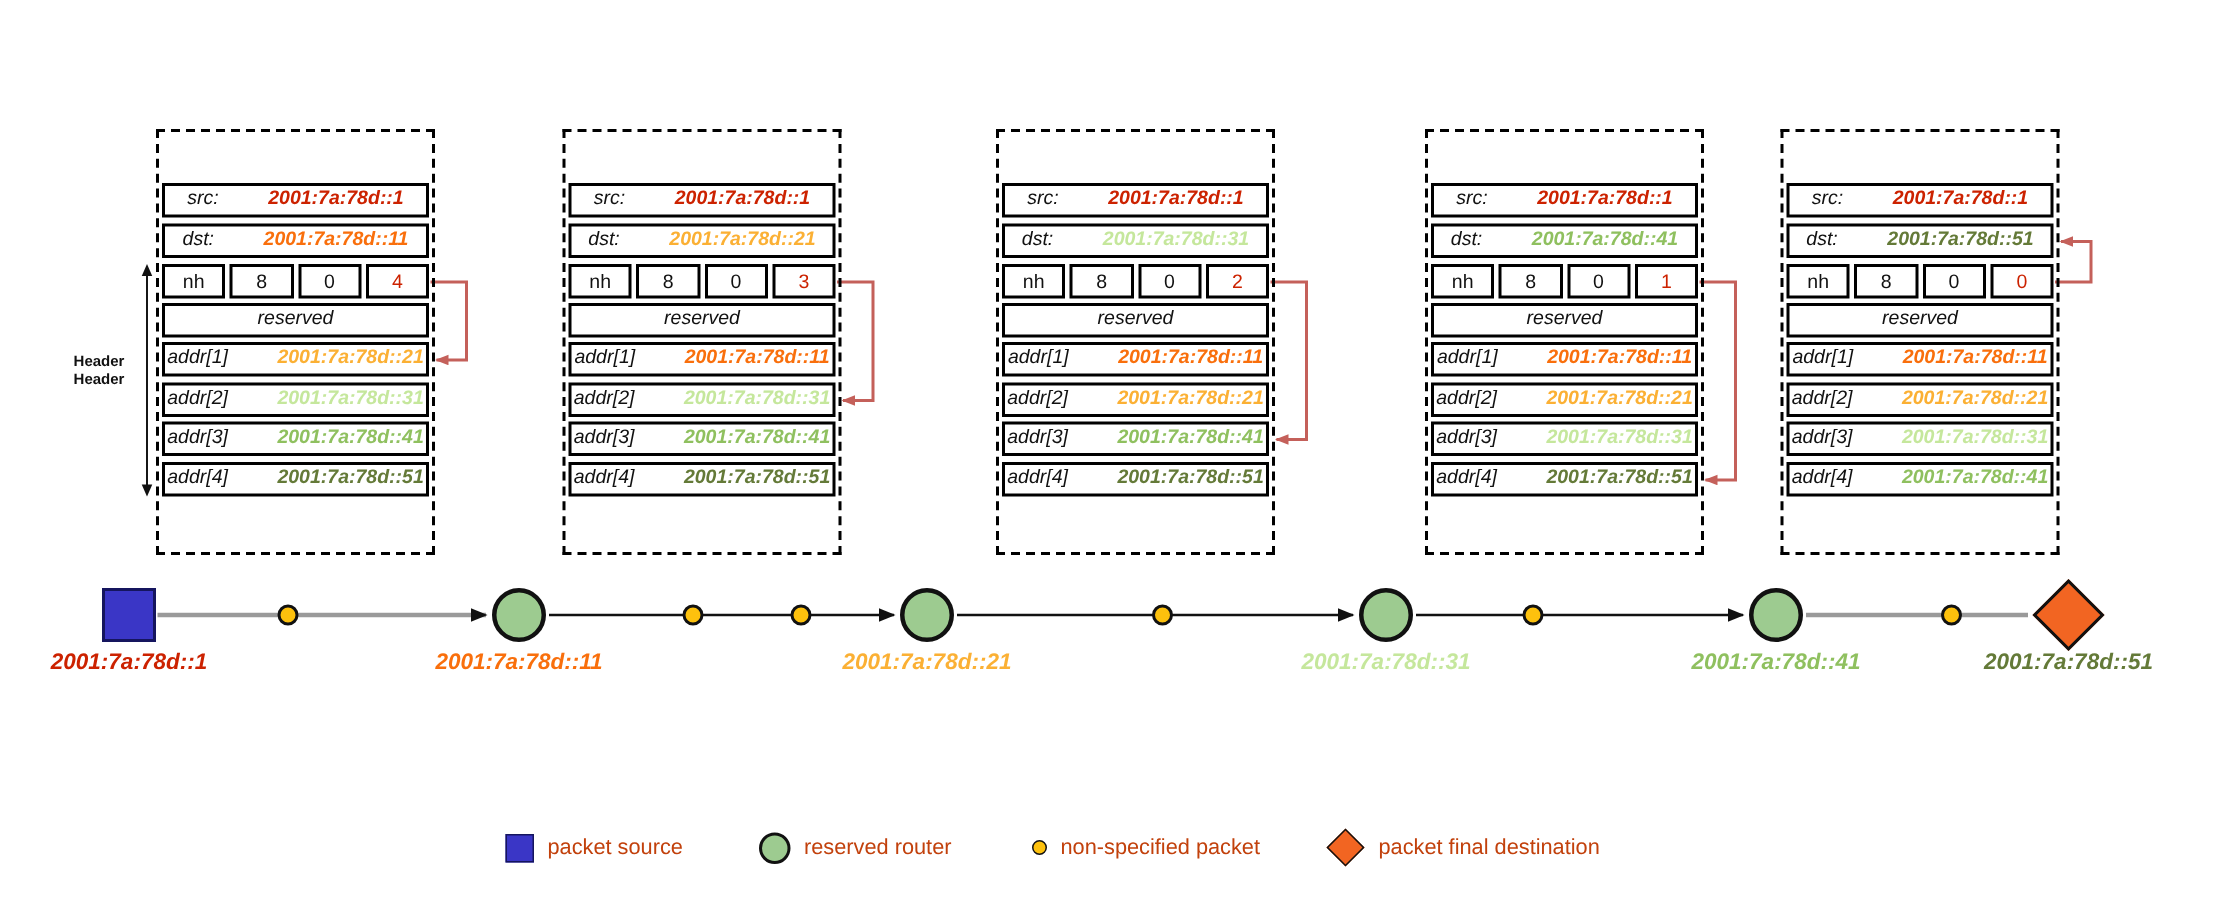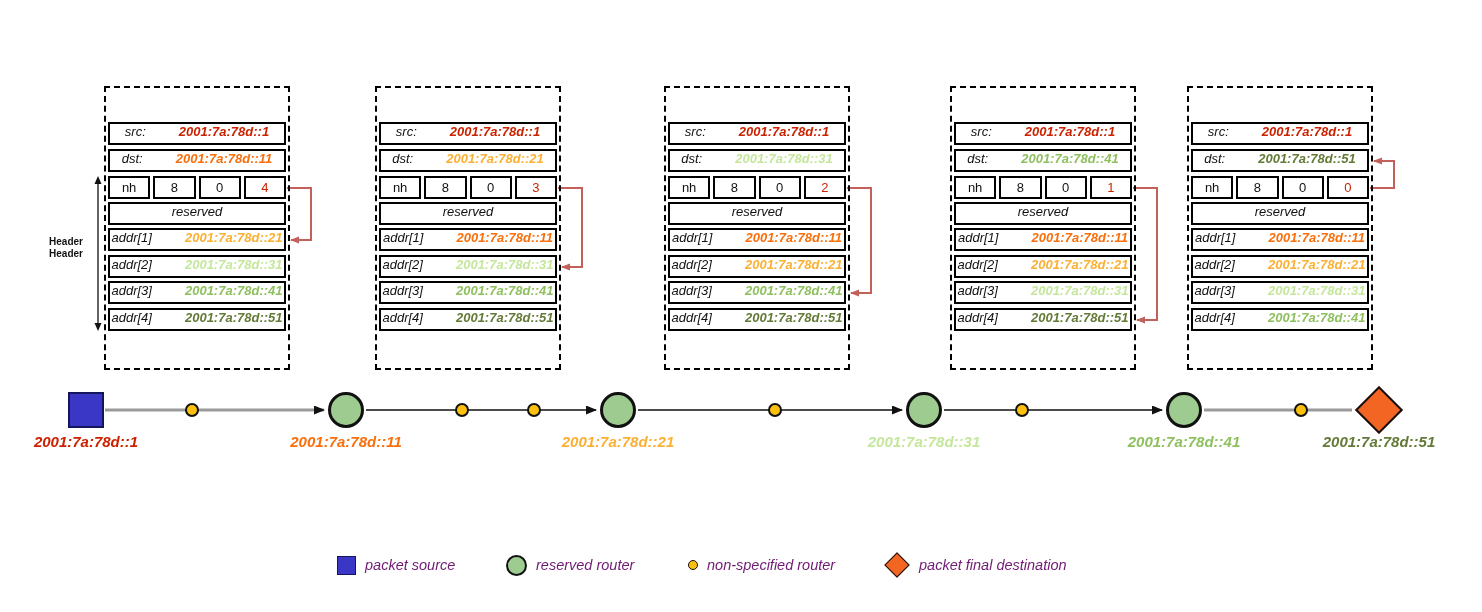--- a/index.html
+++ b/index.html
@@ -31,21 +31,21 @@
   .diamond{width:34px;height:34px;border:2px solid #111;transform:rotate(45deg);}
   .nodelabel{
     position:absolute;width:190px;text-align:center;font-size:15px;font-style:italic;
     font-weight:bold;white-space:nowrap;
   }
   .rh-label{
     position:absolute;left:38px;top:236px;width:56px;text-align:center;
     font-size:10px;font-weight:bold;color:#111;line-height:12px;
   }
   .legend-item{position:absolute;top:550px;height:30px;display:flex;align-items:center;gap:9px;}
-  .legend-label{font-size:14.5px;font-style:italic;color:#701a75;white-space:nowrap;}
+  .legend-label{font-size:14.5px;color:#c2410c;white-space:nowrap;}
   .lg-square{width:19px;height:19px;border:1.5px solid #15155e;}
   .lg-circle{width:21px;height:21px;border-radius:50%;border:2px solid #111;}
   .lg-dot{width:10px;height:10px;border-radius:50%;border:1.5px solid #111;}
   .lg-diamond{width:18px;height:18px;border:1.5px solid #111;transform:rotate(45deg);margin:0 4px;}
 </style>
 </head>
 <body>
 
 <div id="canvas">
   <svg id="connector-layer" width="1482" height="612" viewBox="0 0 1482 612">
@@ -271,20 +271,20 @@
       <div class="legend-item" style="left: 337px;">
         <span class="lg-square" style="background: rgb(58, 54, 198);"></span>
         <span class="legend-label">packet source</span>
       </div>
       <div class="legend-item" style="left: 506px;">
         <span class="lg-circle" style="background: rgb(157, 203, 144);"></span>
         <span class="legend-label">reserved router</span>
       </div>
       <div class="legend-item" style="left: 688px;">
         <span class="lg-dot" style="background: rgb(253, 193, 13);"></span>
-        <span class="legend-label">non-specified router</span>
+        <span class="legend-label">non-specified packet</span>
       </div>
       <div class="legend-item" style="left: 884px;">
         <span class="lg-diamond" style="background: rgb(242, 101, 34);"></span>
         <span class="legend-label">packet final destination</span>
       </div>
     </div>
 </div>
 
 </body></html>

